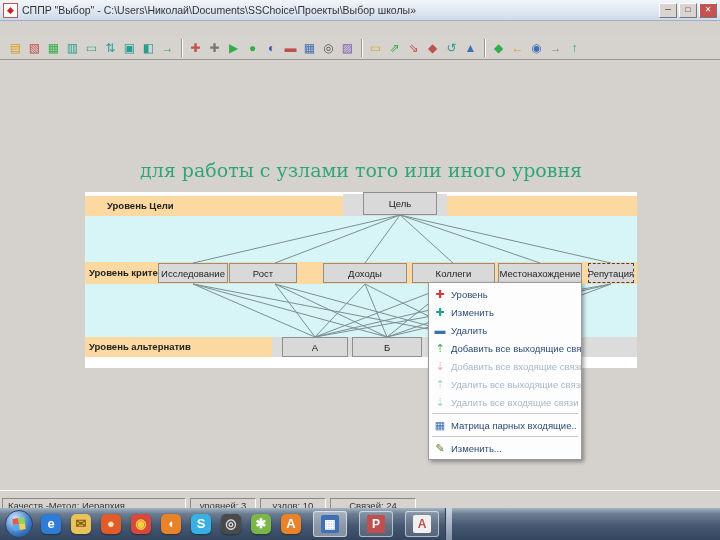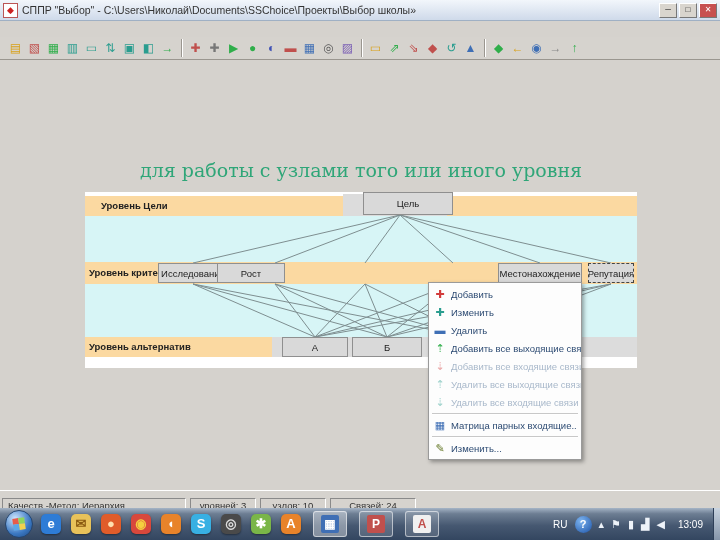--- a/index.html
+++ b/index.html
@@ -54,21 +54,21 @@
   .gray-strip{position:absolute;background:#dcdcdc;}
   .gs-goal{left:258px;top:2px;width:104px;height:22px;}
   .gs-alt{left:187px;top:145px;width:365px;height:20px;}
   .level-label{position:absolute;font-size:9.5px;font-weight:bold;color:#222;
                line-height:20px;white-space:nowrap;}
   .diagram-links{position:absolute;left:0;top:0;}
   .diagram-links line{stroke:#7e8e90;stroke-width:1;}
   .dnode{position:absolute;height:20px;background:#d9d9d9;border:1px solid #8f8f8f;
          box-sizing:border-box;font-size:9.5px;color:#222;display:flex;
          align-items:center;justify-content:center;white-space:nowrap;overflow:hidden;}
-  .dnode.goalnode{left:278px;top:0;width:90px;height:23px;}
+  .dnode.goalnode{left:278px;top:0;width:74px;height:23px;}
   .dnode.dashed{border:1px dashed #444;}
   
   .context-menu{position:absolute;left:428px;top:282px;width:154px;
                 background:#fdfdfd;border:1px solid #9a9a9a;box-sizing:border-box;
                 padding:2px 0;box-shadow:2px 2px 4px rgba(0,0,0,.35);z-index:5;}
   .cm-item{height:18px;display:flex;align-items:center;font-size:9.5px;
            color:#2c4a72;white-space:nowrap;}
   .cm-item.disabled{color:#a8b8ca;}
   .cm-item.disabled .cm-icon{opacity:.45;}
   .cm-icon{width:22px;text-align:center;font-size:11px;flex:none;}
@@ -202,37 +202,39 @@
         <line x1="368" y1="92" x2="302" y2="145"></line>
         <line x1="368" y1="92" x2="385" y2="145"></line>
         <line x1="455" y1="92" x2="230" y2="145"></line>
         <line x1="455" y1="92" x2="302" y2="145"></line>
         <line x1="455" y1="92" x2="385" y2="145"></line>
         <line x1="526" y1="92" x2="230" y2="145"></line>
         <line x1="526" y1="92" x2="302" y2="145"></line>
         <line x1="526" y1="92" x2="385" y2="145"></line>
       </svg>
 
-    <span class="level-label" style="left:16px;top:4px;text-align:right;">Уровень Цели</span>
+    <span class="level-label" style="left:22px;top:4px;text-align:right;">Уровень Цели</span>
     <span class="level-label" style="left:4px;top:71px;">Уровень критериев</span>
     <span class="level-label" style="left:4px;top:145px;">Уровень альтернатив</span>
 
     <div class="dnode goalnode">Цель</div>
   <div class="dnode" style="left: 73px; width: 70px; top: 71px;">Исследование</div>
-      <div class="dnode" style="left: 132px; width: 68px; top: 71px;">Рост</div>
+      <div class="dnode" style="left: 144px; width: 68px; top: 71px;">Рост</div>
+      <div class="dnode" style="left: 238px; width: 84px; top: 71px;">Доходы</div>
+      <div class="dnode" style="left: 327px; width: 83px; top: 71px;">Коллеги</div>
       <div class="dnode" style="left: 413px; width: 84px; top: 71px;">Местонахождение</div>
       <div class="dnode dashed" style="left: 503px; width: 46px; top: 71px;">Репутация</div>
       <div class="dnode" style="left: 197px; width: 66px; top: 145px;">А</div>
       <div class="dnode" style="left: 267px; width: 70px; top: 145px;">Б</div>
     </div>
 
   <div class="context-menu">
       <div class="cm-item">
         <span class="cm-icon" style="color: rgb(210, 59, 59);">✚</span>
-        <span class="cm-label">Добавить</span>
+        <span class="cm-label">Уровень</span>
       </div>
       <div class="cm-item">
         <span class="cm-icon" style="color: rgb(42, 157, 143);">✚</span>
         <span class="cm-label">Изменить</span>
       </div>
       <div class="cm-item">
         <span class="cm-icon" style="color: rgb(63, 111, 181);">▬</span>
         <span class="cm-label">Удалить</span>
       </div>
       <div class="cm-item">
@@ -292,28 +294,16 @@
         <span class="tk-btn active">
           <span class="tk-btn-g" style="background: rgb(63, 111, 181); color: rgb(255, 255, 255);">▦</span>
         </span>
         <span class="tk-btn">
           <span class="tk-btn-g" style="background: rgb(192, 80, 77); color: rgb(255, 255, 255);">P</span>
         </span>
         <span class="tk-btn">
           <span class="tk-btn-g" style="background: rgb(240, 240, 240); color: rgb(192, 80, 77);">A</span>
         </span>
       </span>
-    <span class="tray">
-      <span class="tray-lang">RU</span>
-      <span class="tray-help">?</span>
-      <span class="tray-ic-wrap" style="display:flex;gap:7px;align-items:center;">
-          <span class="tray-icon">▴</span>
-          <span class="tray-icon">⚑</span>
-          <span class="tray-icon">▮</span>
-          <span class="tray-icon">▟</span>
-          <span class="tray-icon">◀</span>
-        </span>
-      <span class="tray-clock">13:09</span>
-    </span>
     <span class="show-desktop"></span>
   </div>
 
 </div>
 
 </body></html>

